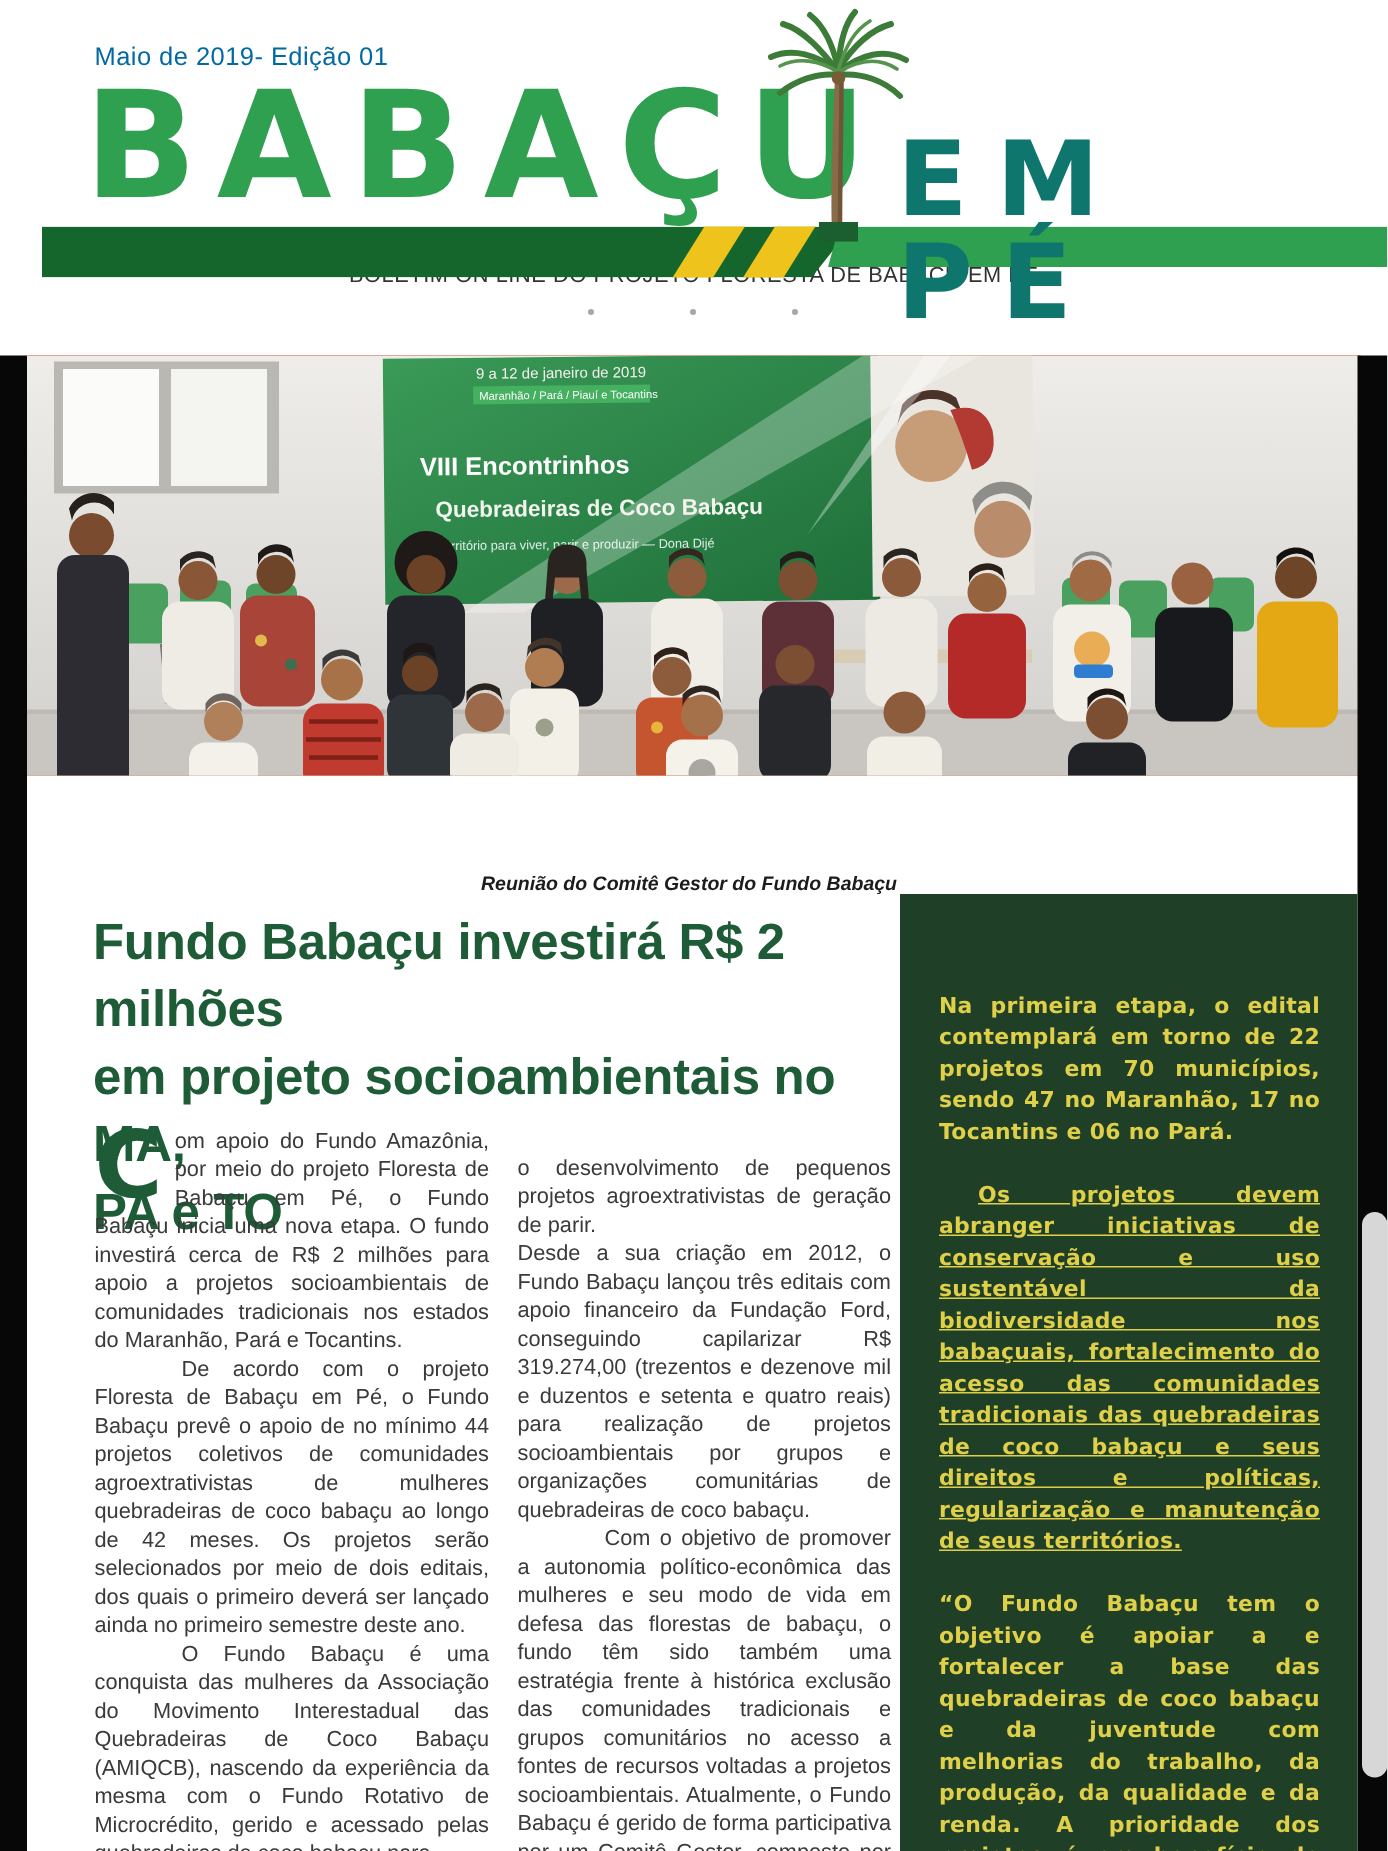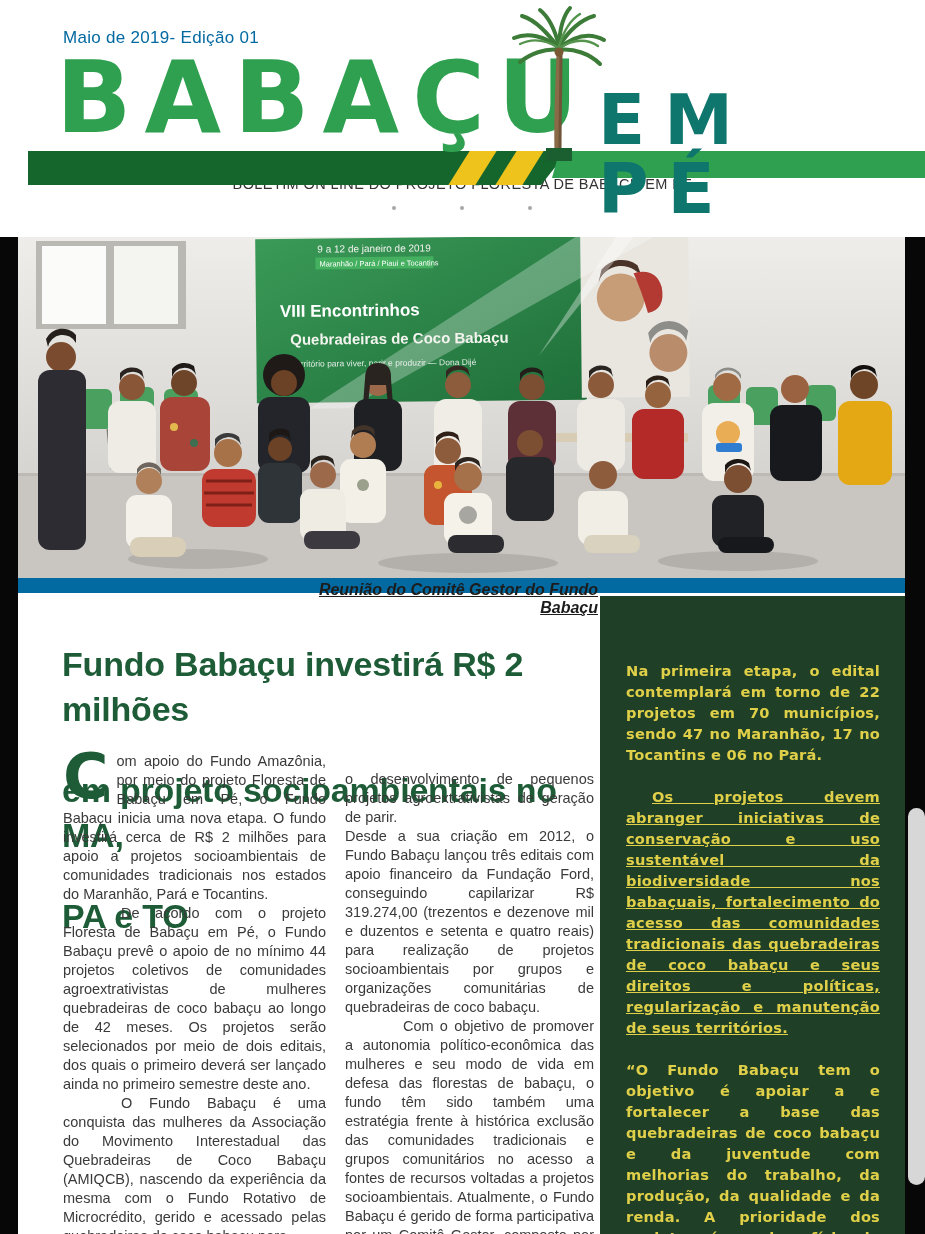--- a/index.html
+++ b/index.html
@@ -21,35 +21,35 @@
   .stripe{position:absolute;top:1px;width:27px;height:34px;background:#eec31b;transform:skewX(-32deg);}
   .stripe.s1{left:459px;}
   .stripe.s2{left:506px;}
   .palm{position:absolute;left:500px;top:2px;width:120px;height:162px;z-index:6;}
   .tagline{position:absolute;left:0;top:176px;width:925px;text-align:center;font-size:14.5px;
            color:#333;letter-spacing:.4px;}
   .dots{position:absolute;left:392px;top:206px;width:140px;display:flex;justify-content:space-between;}
   .dots i{width:4px;height:4px;background:#a7a7a7;border-radius:50%;}
 
   
-  .photo{position:absolute;left:18px;top:237px;width:889px;height:356px;overflow:hidden;background:#0369a1;}
+  .photo{position:absolute;left:18px;top:237px;width:889px;height:280px;overflow:hidden;background:#c2410c;}
   .photo-caption{position:absolute;left:260px;top:581px;width:338px;text-align:right;
-                 font-size:16px;font-weight:bold;font-style:italic;color:#1c1c1c;text-decoration:underline;}
+                 font-size:13px;font-weight:bold;font-style:italic;color:#1c1c1c;}
 
   
   .edge{position:absolute;top:237px;height:997px;background:#070707;}
   .edge.left{left:0;width:18px;}
   .edge.right{left:905px;width:20px;}
   .scroll-thumb{position:absolute;left:908px;top:808px;width:17px;height:377px;background:#d7d7d7;
                 border-radius:9px;z-index:9;}
 
   
   .headline{position:absolute;left:62px;top:606px;width:545px;font-weight:bold;font-size:34px;
             line-height:45px;color:#1d5c36;letter-spacing:-.2px;}
-  .headline span{display:block;margin-top:36px;}
+  .headline span{display:block;}
   .col{position:absolute;top:752px;font-size:14.5px;line-height:19px;color:#3a3a3a;
        text-align:justify;}
   .col1{left:63px;width:263px;}
   .col2{left:345px;width:249px;padding-top:18px;}
   .col p{margin:0;}
   .col p.indent{text-indent:58px;}
   .dropcap{float:left;font-family:"DejaVu Sans",sans-serif;font-weight:bold;font-size:62px;
            line-height:46px;color:#1d5c36;margin:2px 8px 0 0;}
 
   

